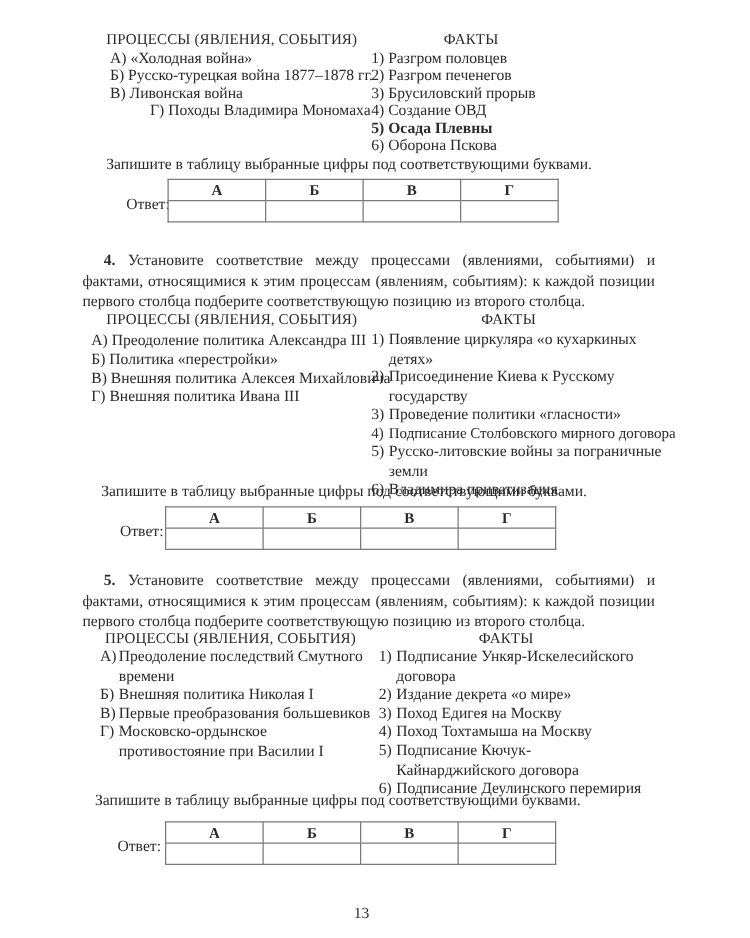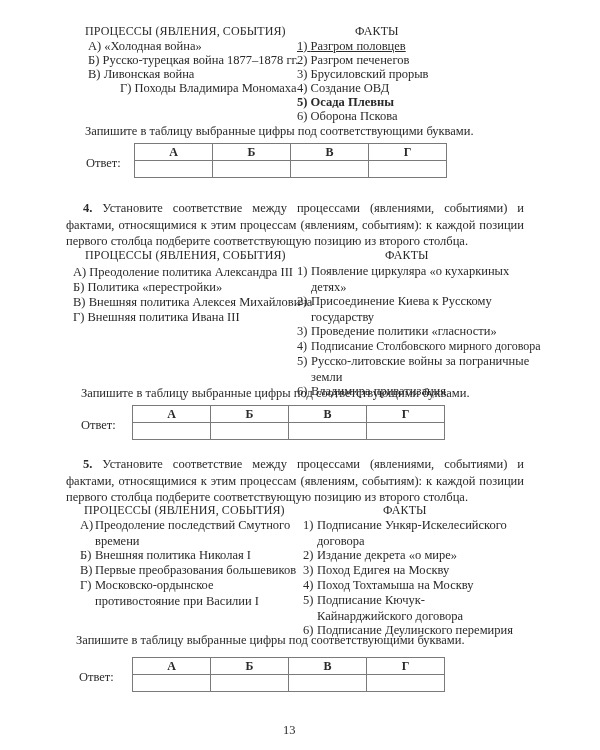--- a/index.html
+++ b/index.html
@@ -11,21 +11,21 @@
   }
   .abs { position: absolute; }
   .hdr { font-size: 12px; letter-spacing: 0.1px; white-space: nowrap; }
   .line { white-space: nowrap; line-height: 16px; }
   .item { position: absolute; line-height: 15.5px; }
   .item .num { position: absolute; left: 0; top: 0; }
   .item .txt { display: block; }
   .instr { white-space: nowrap; font-size: 12.5px; }
   .para { line-height: 16.5px; text-align: justify; text-align-last: left; }
   .para b { font-weight: bold; }
-  .ans-label { font-size: 12.5px; }
+  .ans-label { font-size: 12.5px; margin-left: 15px; }
   table.ans {
     position: absolute; border-collapse: collapse;
     border: 1px solid #6e6e6e;
   }
   table.ans td {
     border: 1px solid #7a7a7a; width: 77px; height: 16px; padding: 0;
     text-align: center; font-weight: bold; font-size: 12px;
   }
   .page-num { font-size: 12.5px; }
 </style>
@@ -35,21 +35,21 @@
 <div class="abs hdr" style="left:85px; top:24px;">ПРОЦЕССЫ (ЯВЛЕНИЯ, СОБЫТИЯ)</div>
 <div class="abs hdr" style="left:355px; top:24px;">ФАКТЫ</div>
 
 <div>
   <div class="abs line" style="left:88px; top:38px;"><span>А)</span> <span>«Холодная война»</span></div>
   <div class="abs line" style="left:88px; top:52px;"><span>Б)</span> <span>Русско-турецкая война 1877–1878 гг.</span></div>
   <div class="abs line" style="left:88px; top:66px;"><span>В)</span> <span>Ливонская война</span></div>
   <div class="abs line" style="left:88px; top:80px;margin-left:32px;"><span>Г)</span> <span>Походы Владимира Мономаха</span></div>
 </div>
 <div>
-  <div class="abs line" style="left:297px; top:38px;text-decoration:underline;"><span>1)</span> <span>Разгром половцев</span></div>
+  <div class="abs line" style="left:297px; top:38px;"><span>1)</span> <span>Разгром половцев</span></div>
   <div class="abs line" style="left:297px; top:52px;"><span>2)</span> <span>Разгром печенегов</span></div>
   <div class="abs line" style="left:297px; top:66px;"><span>3)</span> <span>Брусиловский прорыв</span></div>
   <div class="abs line" style="left:297px; top:80px;"><span>4)</span> <span>Создание ОВД</span></div>
   <div class="abs line" style="left:297px; top:94px;font-weight:bold;"><span>5)</span> <span>Осада Плевны</span></div>
   <div class="abs line" style="left:297px; top:108px;"><span>6)</span> <span>Оборона Пскова</span></div>
 </div>
 
 <div class="abs instr" style="left:85px; top:124px;">Запишите в таблицу выбранные цифры под соответствующими буквами.</div>
 <div class="abs ans-label" style="left:86px; top:156px;">Ответ:</div>
 <table class="ans" style="left:134px; top:143px;">

